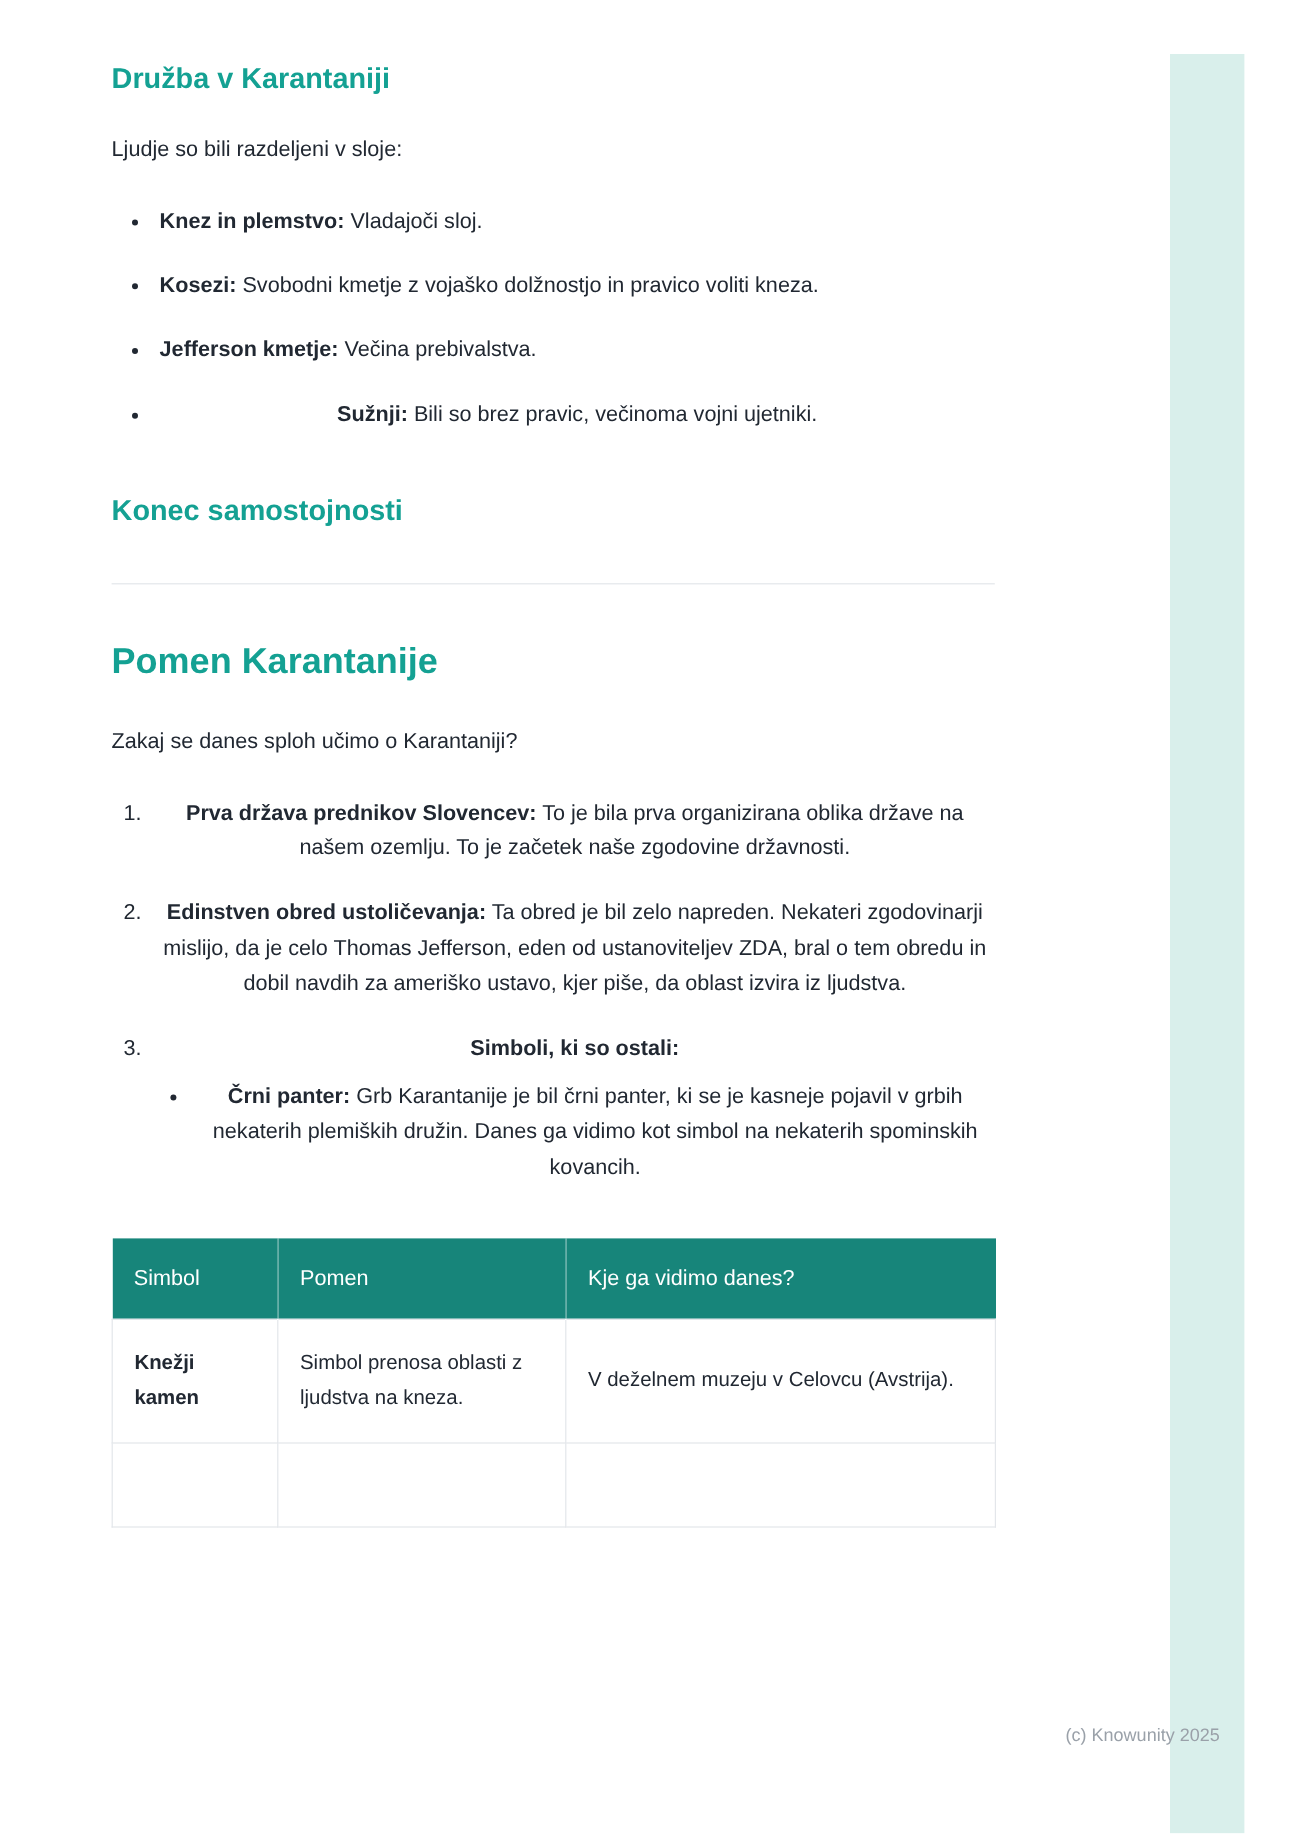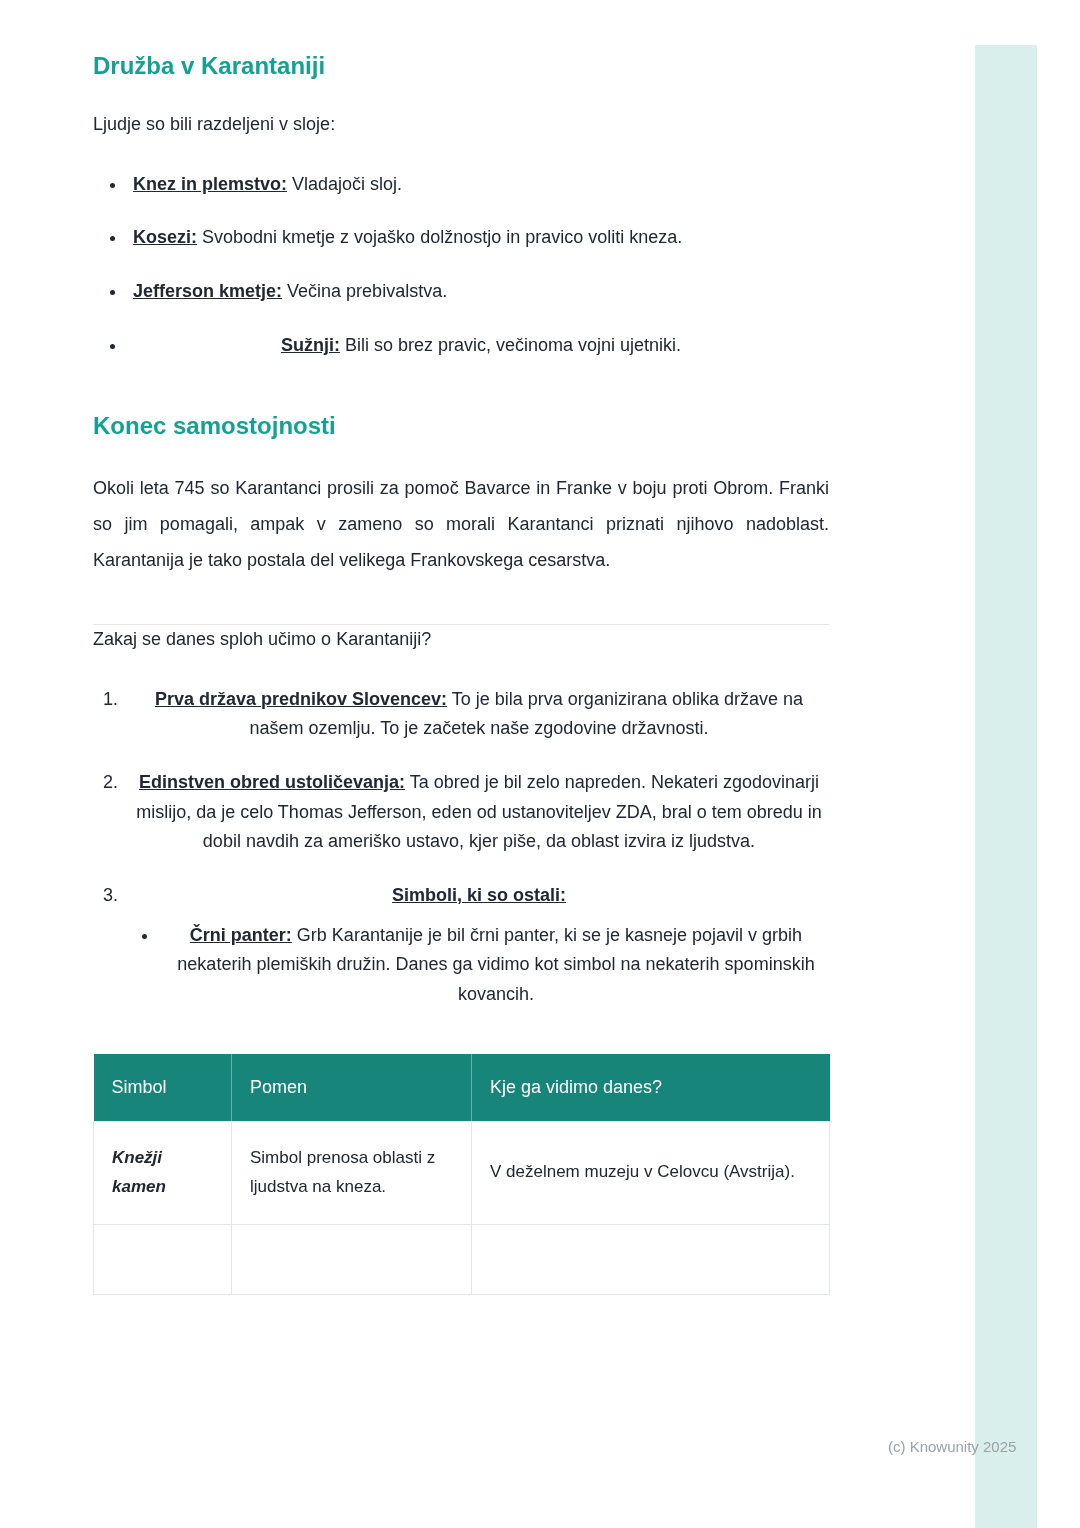--- a/index.html
+++ b/index.html
@@ -98,21 +98,21 @@
   ul.nested {
     list-style: disc;
     padding-left: 30px;
     margin-top: 10px;
   }
   ul.nested > li {
     font-size: 18px;
     line-height: 1.65;
     padding-left: 4px;
   }
-  b.lead { font-weight: 700; text-decoration: underline; }
+  b.lead { font-weight: 700; }
   hr.divider {
     border: none;
     border-top: 1px solid var(--border);
     margin: 46px 0 0 0;
   }
   table.symbol-table {
     border-collapse: collapse;
     width: 736px;
     margin-top: 44px;
     table-layout: fixed;
@@ -131,21 +131,21 @@
   }
   table.symbol-table thead th:last-child { border-right: none; }
   table.symbol-table tbody td {
     border: 1px solid var(--border);
     font-size: 17px;
     line-height: 1.7;
     padding: 22px 18px;
     vertical-align: middle;
     background: #ffffff;
   }
-  table.symbol-table tbody td.sym { font-weight: 700; font-style: italic; }
+  table.symbol-table tbody td.sym { font-weight: 700; }
   table.symbol-table tr.partial td { height: 70px; }
 </style>
 </head>
 <body>
 
 <div class="page">
 
   <div class="side-strip"></div>
 
   <div class="footer-credit">(c) Knowunity 2025</div>
@@ -166,25 +166,25 @@
       <li>
         <b class="lead">Jefferson kmetje:</b><span> Večina prebivalstva.</span>
       </li>
       <li>
         <b class="lead">Sužnji:</b><span> Bili so brez pravic, večinoma vojni ujetniki.</span>
       </li>
     </ul>
 
     <h2 class="section-title">Konec samostojnosti</h2>
 
-    <p class="body-text justified">Okoli leta 745 so Karantanci prosili za pomoč Bavarce in Franke v boju proti Obrom. Franki so jim pomagali, ampak v zameno so morali Karantanci priznati njihovo nadoblast. Karantanija je tako postala del velikega Frankovskega cesarstva.</p>
 
 
     <hr class="divider">
 
+    <h1 class="big-title">Pomen Karantanije</h1>
 
     <p class="body-text">Zakaj se danes sploh učimo o Karantaniji?</p>
 
     <ol class="numbered">
       <li>
         <b class="lead">Prva država prednikov Slovencev:</b><span> To je bila prva organizirana oblika države na našem ozemlju. To je začetek naše zgodovine državnosti.</span>
       </li>
       <li>
         <b class="lead">Edinstven obred ustoličevanja:</b><span> Ta obred je bil zelo napreden. Nekateri zgodovinarji mislijo, da je celo Thomas Jefferson, eden od ustanoviteljev ZDA, bral o tem obredu in dobil navdih za ameriško ustavo, kjer piše, da oblast izvira iz ljudstva.</span>
       </li>

